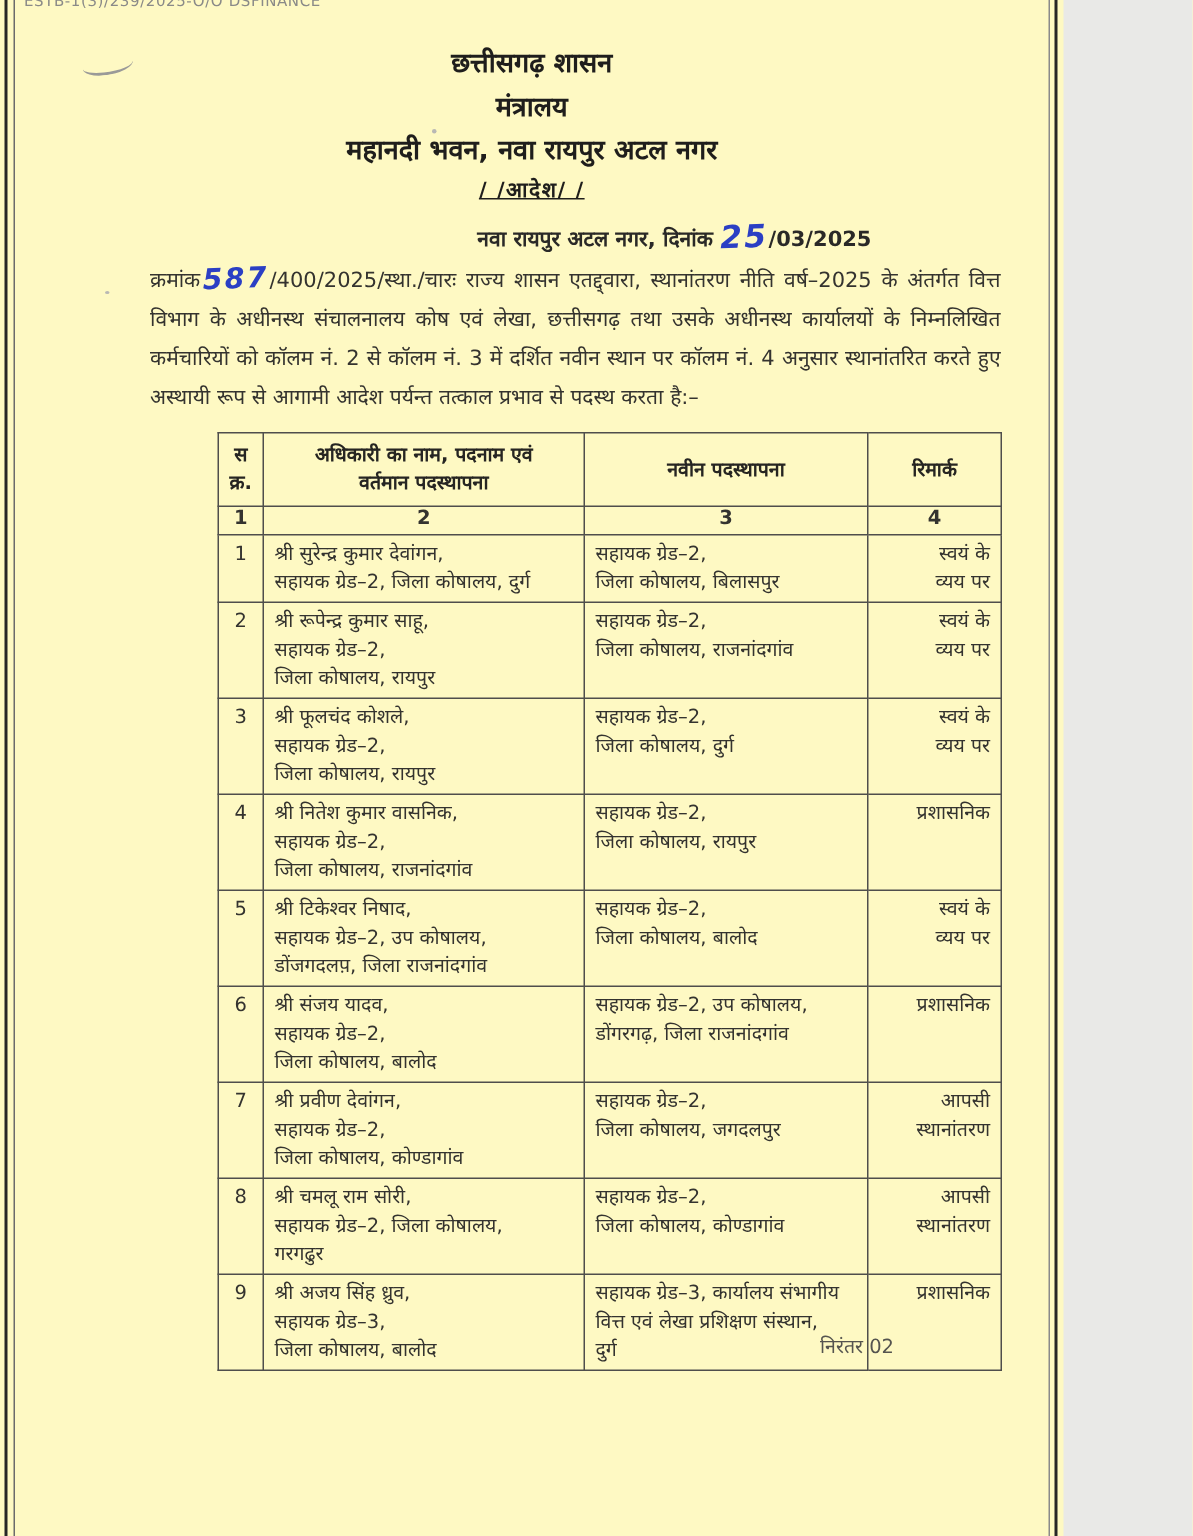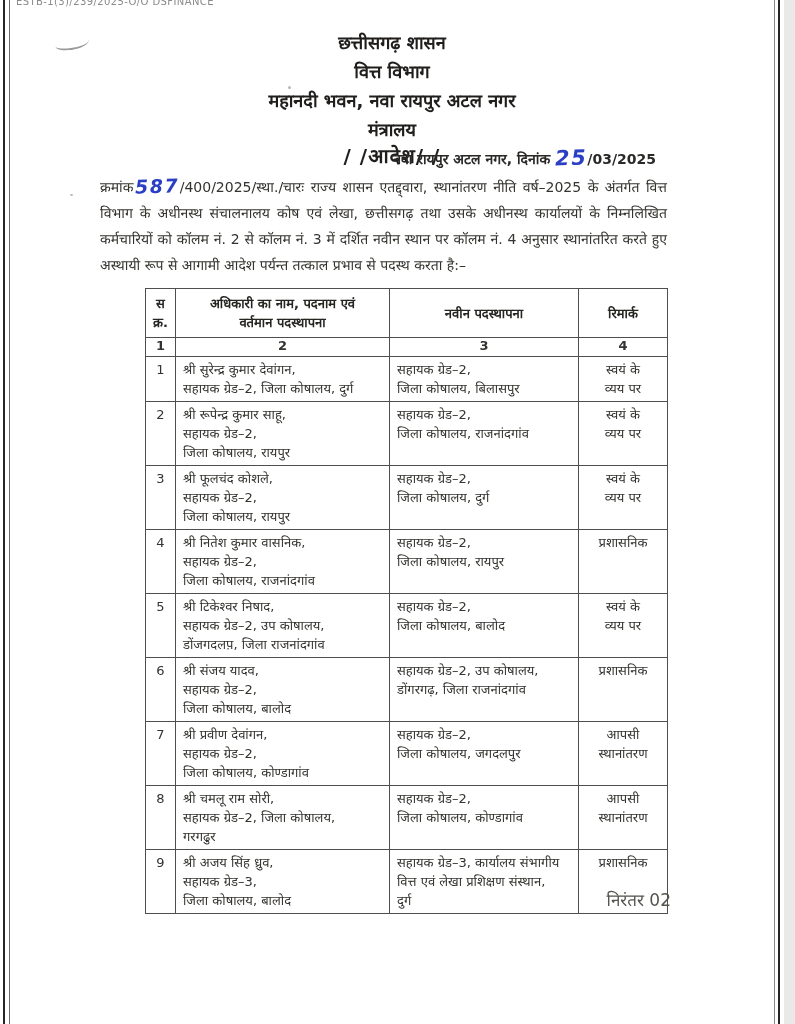--- a/index.html
+++ b/index.html
@@ -3,22 +3,22 @@
 <meta charset="utf-8">
 <style>
   html,body{margin:0;padding:0;}
   body{
     width:795px;height:1024px;
     background:#e9e9e7;
     font-family:"DejaVu Sans", sans-serif;
   }
   .page{
     position:relative;
-    width:784px;height:1024px;
-    background:#ffffff;
+    width:709px;height:1024px;
+    background:#fef9c3;
     overflow:hidden;
     color:#2e2d2b;
   }
   
   .edge{position:absolute;top:0;bottom:0;width:0;}
   .edge.l1{left:3px;border-left:2px solid #262626;}
   .edge.l2{left:9px;border-left:1px solid #6b6b6b;}
   .edge.r1{right:4px;border-right:2px solid #262626;}
   .edge.r2{right:9px;border-right:1px solid #8a8a8a;}
 
@@ -33,21 +33,21 @@
     border-bottom:2px solid #9a9a98;
     border-radius:0 0 60% 40%;
     transform:rotate(-6deg);
   }
 
   .doc-header{
     position:absolute;top:28px;left:0;right:0;
     text-align:center;font-weight:bold;color:#1f1e1c;
   }
   .doc-header .h-line{font-size:18px;line-height:29px;}
-  .doc-header .h-order{font-size:20px;line-height:24px;letter-spacing:1px;}
+  .doc-header .h-order{font-size:14px;line-height:24px;letter-spacing:1px;text-decoration:underline;}
 
   .date-line{
     position:absolute;top:149px;right:128px;
     font-size:14px;font-weight:bold;color:#2a2927;
     white-space:nowrap;
   }
 
   .handwrite{
     color:#2b3fc4;
     font-weight:bold;font-style:italic;
@@ -82,25 +82,25 @@
     color:#262522;padding:5px 4px;
   }
   .transfer-table .num-row td{
     text-align:center;font-weight:bold;padding:0 2px 2px 2px;line-height:16px;
   }
   .col-sn{width:30px;}
   .col-cur{width:214px;}
   .col-new{width:189px;}
   .col-rem{width:89px;}
   td.sn{text-align:center;}
-  td.rem{text-align:center;}
+  td.rem{text-align:right;}
 
   .footer-note{
     position:absolute;top:888px;right:113px;
-    font-size:17px;color:#55544f;margin-left:12px;
+    font-size:13px;color:#55544f;margin-left:12px;
   }
   
   .speck{position:absolute;background:#b9b8b4;border-radius:50%;}
   .s1{left:288px;top:86px;width:3px;height:3px;}
   .s2{left:70px;top:194px;width:3px;height:2px;}
 </style>
 </head>
 <body>
 
 <div class="page">
@@ -110,23 +110,22 @@
   <div class="edge r2"></div>
   <div class="edge r1"></div>
 
   <div class="stamp">ESTB-1(3)/239/2025-O/O DSFINANCE</div>
   <div class="squiggle"></div>
   <div class="speck s1"></div>
   <div class="speck s2"></div>
 
   <div class="doc-header">
     <div class="h-line">छत्तीसगढ़ शासन</div>
-    <div class="h-line">वित्त विभाग</div>
+    <div class="h-line">मंत्रालय</div>
     <div class="h-line">महानदी भवन, नवा रायपुर अटल नगर</div>
-    <div class="h-line">मंत्रालय</div>
     <div class="h-order">/ /आदेश/ /</div>
   </div>
 
   <div class="date-line"><span>नवा रायपुर अटल नगर, दिनांक </span><span class="handwrite hw-day">25</span><span>/03/2025</span></div>
 
   <div class="order-para"><span>क्रमांक</span><span class="handwrite hw-num">587</span><span>/400/2025/स्था./चारः राज्य शासन एतद्द्वारा, स्थानांतरण नीति वर्ष–2025 के अंतर्गत वित्त विभाग के अधीनस्थ संचालनालय कोष एवं लेखा, छत्तीसगढ़ तथा उसके अधीनस्थ कार्यालयों के निम्नलिखित कर्मचारियों को कॉलम नं. 2 से कॉलम नं. 3 में दर्शित नवीन स्थान पर कॉलम नं. 4 अनुसार स्थानांतरित करते हुए अस्थायी रूप से आगामी आदेश पर्यन्त तत्काल प्रभाव से पदस्थ करता है:–</span></div>
 
   <table class="transfer-table">
     <colgroup>
       <col class="col-sn">

